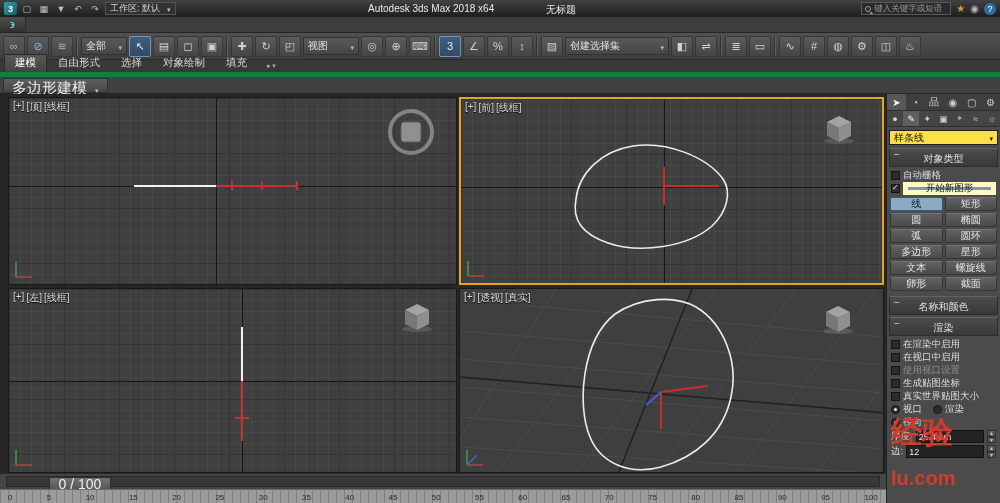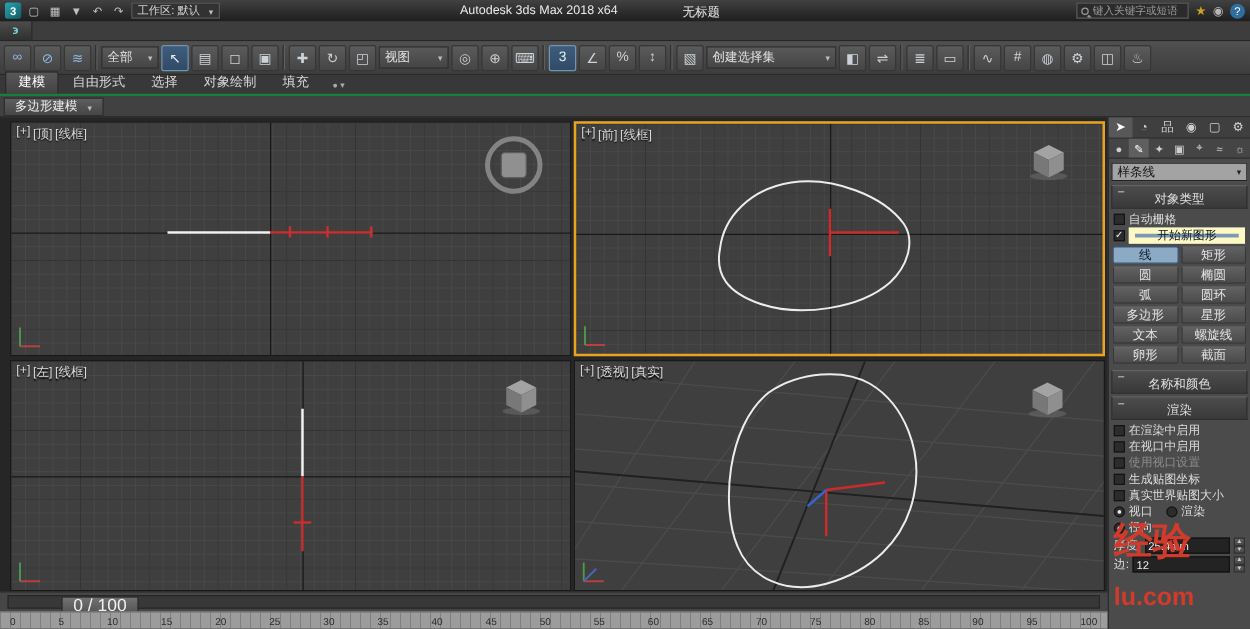--- a/index.html
+++ b/index.html
@@ -31,26 +31,26 @@
 .toolbar{height:27px;background:linear-gradient(#505050,#3e3e3e);border-bottom:1px solid #2a2a2a;display:flex;align-items:center;padding:0 3px;gap:2px}
 .tbtn{width:22px;height:21px;background:linear-gradient(#5b5b5b,#454545);border:1px solid #373737;border-radius:2px;color:#ccd2d8;font-size:11px;display:flex;align-items:center;justify-content:center;flex:0 0 auto;overflow:hidden}
 .tbtn.blue{color:#8fb9e0}
 .tbtn.on{background:linear-gradient(#3e5d7d,#314b66);border-color:#6f94b5;color:#e3edf7}
 .sep{width:2px;height:20px;border-left:1px solid #303030;border-right:1px solid #606060;margin:0 1px;flex:0 0 auto}
 .dd{height:18px;background:linear-gradient(#595959,#454545);border:1px solid #313131;display:flex;align-items:center;justify-content:space-between;padding:0 4px;font-size:10px;color:#e3e3e3;flex:0 0 auto;white-space:nowrap}
 .cr::before{content:"▾";font-size:7px;color:#bdbdbd;margin-left:4px}
 .w46{width:46px}.w56{width:56px}.w104{width:104px}
 
 
-.ribbon-tabs{height:17px;background:#383838;display:flex;align-items:flex-end;padding-left:4px;gap:1px;border-bottom:2px solid #15803d}
+.ribbon-tabs{height:17px;background:#383838;display:flex;align-items:flex-end;padding-left:4px;gap:1px;border-bottom:5px solid #15803d}
 .rtab{padding:1px 10px 2px;font-size:10.5px;color:#d8d8d8;white-space:nowrap}
 .rtab.on{background:linear-gradient(#585858,#434343);border:1px solid #2b2b2b;border-bottom:none;border-radius:2px 2px 0 0;color:#fff}
 .ribbon-x{margin-left:8px;align-self:center;font-size:7px;color:#ababab}
 .ribbon-sub{height:17px;background:#414141;border-bottom:1px solid #262626;display:flex;align-items:center;padding-left:3px}
-.subtab{height:15px;padding:0 8px;background:linear-gradient(#5e5e5e,#464646);border:1px solid #2f2f2f;font-size:10px;color:#eee;display:flex;align-items:flex-end;gap:4px;white-space:nowrap}
+.subtab{height:15px;padding:0 8px;background:linear-gradient(#5e5e5e,#464646);border:1px solid #2f2f2f;font-size:15px;color:#eee;display:flex;align-items:flex-start;gap:4px;white-space:nowrap}
 
 
 .main{position:absolute;left:0;top:94px;width:886px;height:379px;background:#262626}
 .vp{position:absolute;background-color:#3f3f3f;border:1px solid #191919;overflow:hidden;
 background-image:linear-gradient(#343434 1px,transparent 1px),linear-gradient(90deg,#343434 1px,transparent 1px),linear-gradient(#484848 1px,transparent 1px),linear-gradient(90deg,#484848 1px,transparent 1px);
 background-size:55px 55px,55px 55px,11px 11px,11px 11px}
 .vp.active{border:2px solid #e9a322}
 .vp.nogrid{background-image:none}
 .vplabel{position:absolute;left:4px;top:2px;display:flex;gap:2px;font-size:10px;color:#dcdcdc;z-index:6;text-shadow:0 1px 1px #000}
 .axh{position:absolute;left:0;right:0;height:1px;background:#181818;z-index:1}
@@ -62,21 +62,21 @@
 .splinesvg{position:absolute;left:0;top:0;z-index:2}
 
 
 .cp{position:absolute;left:886px;top:94px;width:114px;height:409px;background:#4b4b4b;border-left:1px solid #222}
 .cp-tabs{display:flex;height:17px;background:#3f3f3f;border-bottom:1px solid #2d2d2d}
 .cpt{flex:1;display:flex;align-items:center;justify-content:center;font-size:10px;color:#cfcfcf}
 .cpt.on{background:#585858;color:#fff}
 .cp-cats{display:flex;height:16px;background:#454545;border-bottom:1px solid #2f2f2f}
 .cpc{flex:1;display:flex;align-items:center;justify-content:center;font-size:9px;color:#cfcfcf}
 .cpc.on{background:#5f5f5f;color:#fff}
-.cp-dd{margin:3px 2px;height:15px;background:#a3a3a3;border:1px solid #202020;color:#111;font-size:10px;display:flex;align-items:center;justify-content:space-between;padding:0 4px}
+.cp-dd{margin:3px 2px;height:15px;background:#fde047;border:1px solid #202020;color:#111;font-size:10px;display:flex;align-items:center;justify-content:space-between;padding:0 4px}
 .cp-dd .cr::before{color:#222}
 .ro{margin:2px 2px 0}
 .rohead{height:19px;background:linear-gradient(#4c4c4c,#393939);border:1px solid #2d2d2d;border-top-color:#626262;font-size:10px;color:#e0e0e0;display:flex;align-items:flex-end;justify-content:center;position:relative}
 .mn::before{content:"−";position:absolute;left:4px;top:0;font-size:10px;color:#cfcfcf}
 .robody{padding:2px 1px 3px}
 .prow{display:flex;align-items:center;gap:3px;height:13px;font-size:9.5px;color:#dedede;padding:0 1px;white-space:nowrap}
 .prow.dis{color:#8d8d8d}
 .cb{width:9px;height:9px;background:#2c2c2c;border:1px solid #141414;flex:0 0 auto;position:relative}
 .cb.on::before{content:"✓";position:absolute;left:0;top:-2px;font-size:8px;color:#eee}
 .rb{width:9px;height:9px;border-radius:50%;background:#2c2c2c;border:1px solid #141414;position:relative;flex:0 0 auto}

